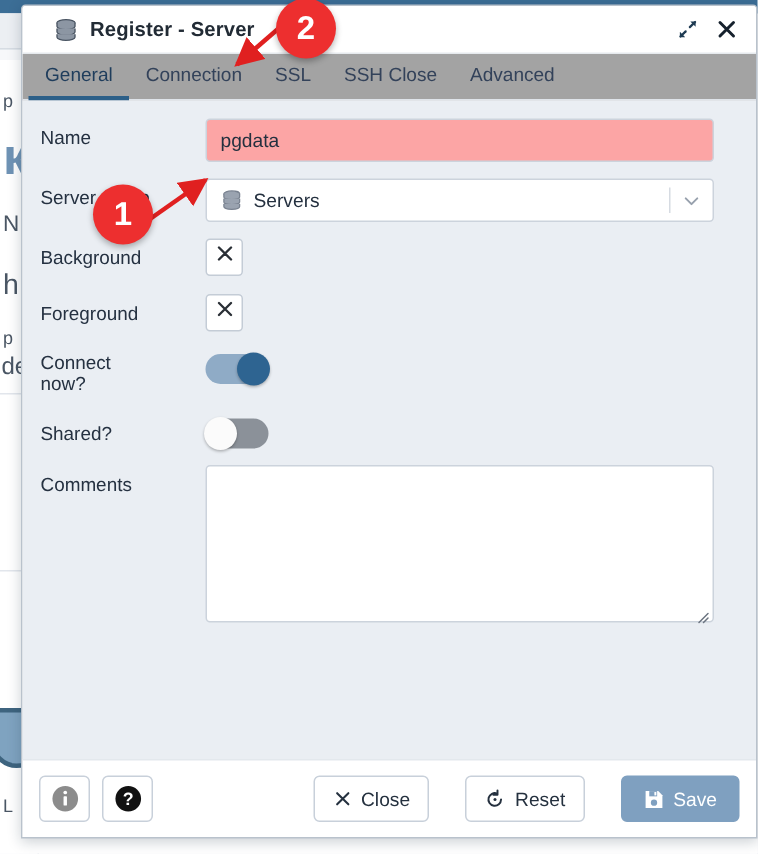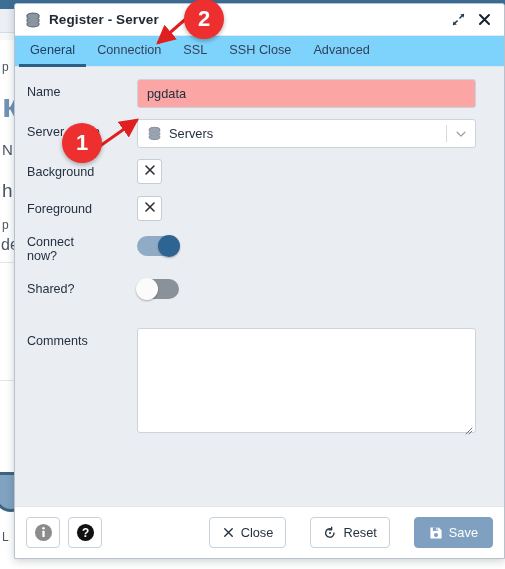--- a/index.html
+++ b/index.html
@@ -66,41 +66,41 @@
     border-radius: 3px 3px 0 0;
     box-shadow: 0 2px 9px rgba(20,40,60,0.22);
     display: flex; flex-direction: column;
     overflow: hidden;
   }
 
   
   .titlebar {
     height: 32px; flex: 0 0 32px;
     display: flex; align-items: center;
-    padding: 0 7px 0 10px;
+    padding: 0 7px 0 21px;
     background: #ffffff;
     border-bottom: 1px solid #e6eaee;
   }
   .title-icon { width: 16px; height: 16px; flex: 0 0 16px; margin-right: 8px; display: block; }
   .title-text {
     font-size: 13.5px; font-weight: bold; color: #222b35;
     letter-spacing: 0.1px; flex: 1 1 auto;
   }
   .title-btn {
     width: 26px; height: 26px; display: flex; align-items: center; justify-content: center;
     cursor: pointer; border-radius: 2px;
   }
   .title-btn svg { display: block; }
 
   
   .tabbar {
     height: 31px; flex: 0 0 31px;
     display: flex; align-items: stretch;
     padding: 0 0 0 4px;
-    background: #7dd3fc;
+    background: #a3a3a3;
     border-bottom: 1px solid #dfe4ea;
   }
   .tab {
     display: flex; align-items: center;
     padding: 0 11px;
     font-size: 12.7px; color: #33425a;
     cursor: pointer;
     border-bottom: 3px solid transparent;
     margin-bottom: -1px;
   }
@@ -372,21 +372,21 @@
         <div>Connect</div>
         <div>now?</div>
       </div>
       <div class="ctl">
         <div class="toggle on">
           <span class="knob"></span>
         </div>
       </div>
     </div>
 
-    <div class="row" style="margin-bottom:26px;">
+    <div class="row" style="margin-bottom:8px;">
       <div class="lbl">Shared?</div>
       <div class="ctl">
         <div class="toggle off">
           <span class="knob"></span>
         </div>
       </div>
     </div>
 
     <div class="row">
       <div class="lbl">Comments</div>

